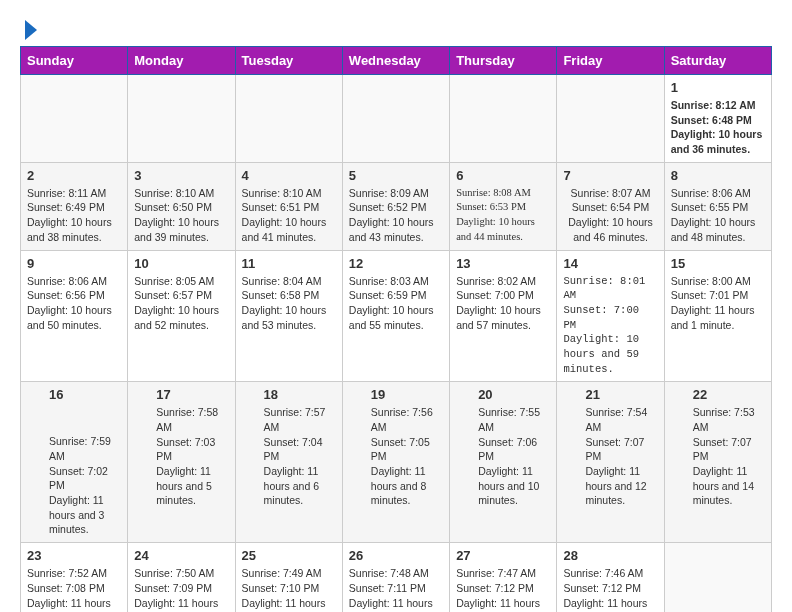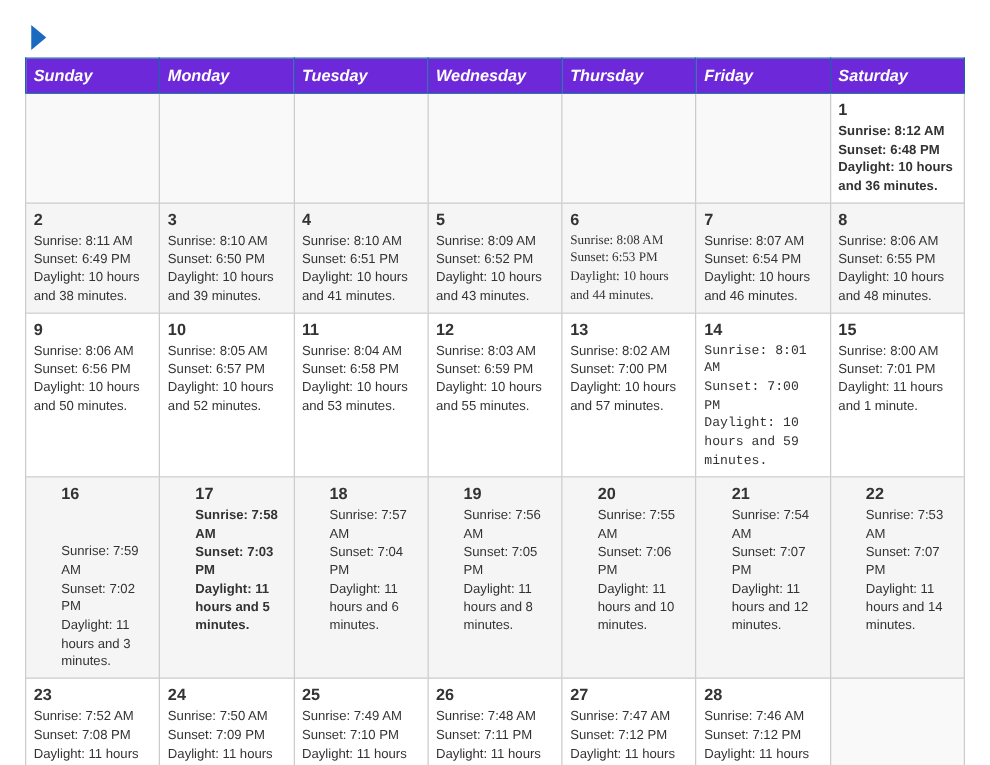--- a/index.html
+++ b/index.html
@@ -46,28 +46,27 @@
     .location-title {
       font-size: 16px;
       color: #555;
     }
     .calendar {
       width: 100%;
       border-collapse: collapse;
       border: 1px solid #ccc;
     }
     .calendar th {
-      background-color: #6d28d9;
+      background-color: #a21caf;
       color: #fff;
       font-size: 13px;
       font-weight: bold;
       padding: 6px 6px;
       text-align: left;
       border: 1px solid #2060aa;
-      font-style: italic;
     }
     .calendar td {
       border: 1px solid #ccc;
       vertical-align: top;
       padding: 5px 6px;
       width: 107px;
       min-height: 80px;
       font-size: 11px;
       color: #333;
       background: #fff;
@@ -167,21 +166,21 @@
 Daylight: 10 hours and 43 minutes.</div>
         </td>
         <td>
           <span class="day-number">6</span>
           <div class="day-info" style="white-space: pre-line; font-family: Liberation Serif, serif;">Sunrise: 8:08 AM
 Sunset: 6:53 PM
 Daylight: 10 hours and 44 minutes.</div>
         </td>
         <td>
           <span class="day-number">7</span>
-          <div class="day-info" style="white-space: pre-line;">Sunrise: 8:07 AM
+          <div class="day-info" style="white-space: pre-line; text-align: center;">Sunrise: 8:07 AM
 Sunset: 6:54 PM
 Daylight: 10 hours and 46 minutes.</div>
         </td>
         <td>
           <span class="day-number">8</span>
           <div class="day-info" style="white-space: pre-line;">Sunrise: 8:06 AM
 Sunset: 6:55 PM
 Daylight: 10 hours and 48 minutes.</div>
         </td>
       </tr>
@@ -231,21 +230,21 @@
       </tr>
       <tr class="week-row-4">
         <td>
           <span class="day-number">16</span>
           <div class="day-info" style="white-space: pre-line; margin-top: 32px;">Sunrise: 7:59 AM
 Sunset: 7:02 PM
 Daylight: 11 hours and 3 minutes.</div>
         </td>
         <td>
           <span class="day-number">17</span>
-          <div class="day-info" style="white-space: pre-line; font-weight: bold;">Sunrise: 7:58 AM
+          <div class="day-info" style="white-space: pre-line;">Sunrise: 7:58 AM
 Sunset: 7:03 PM
 Daylight: 11 hours and 5 minutes.</div>
         </td>
         <td>
           <span class="day-number">18</span>
           <div class="day-info" style="white-space: pre-line;">Sunrise: 7:57 AM
 Sunset: 7:04 PM
 Daylight: 11 hours and 6 minutes.</div>
         </td>
         <td>

